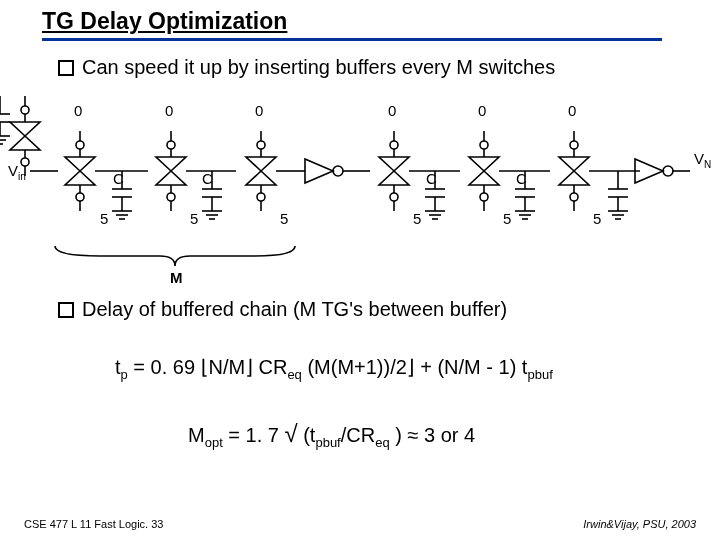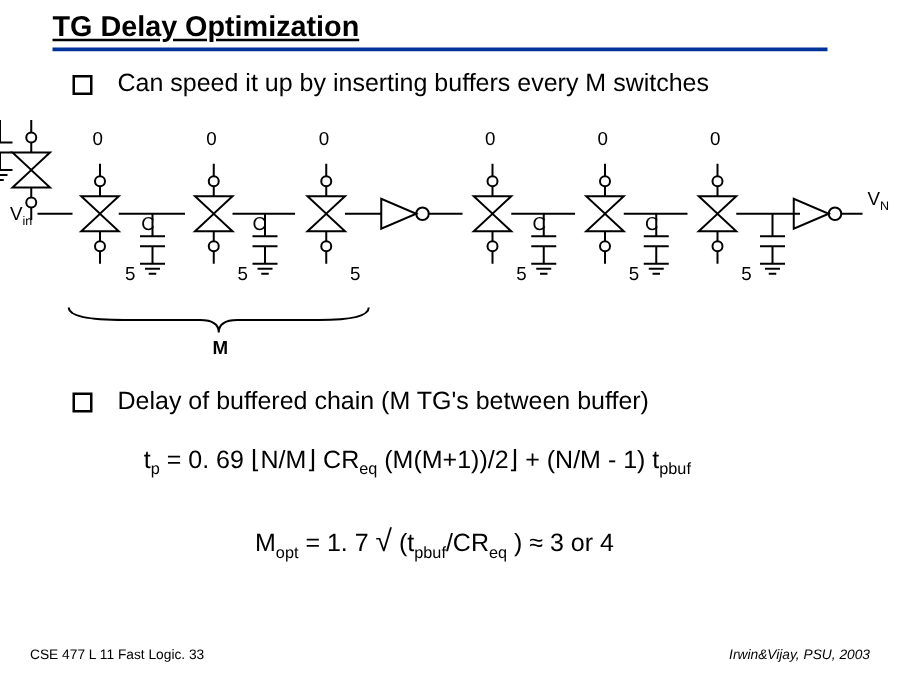--- a/index.html
+++ b/index.html
@@ -27,21 +27,21 @@
     left: 42px;
     top: 38px;
     width: 620px;
     border-top: 3px solid #003399;
   }
   .bullet-row {
     position: absolute;
     left: 58px;
     display: flex;
     align-items: flex-start;
-    gap: 20px;
+    gap: 8px;
   }
   .square {
     width: 12px;
     height: 12px;
     border: 2px solid #000;
     flex: 0 0 auto;
     margin-top: 4px;
   }
   .bullet-text {
     font-size: 20px;
@@ -164,27 +164,27 @@
   <polygon points="635,63 635,87 663,75"></polygon>
   <circle cx="668" cy="75" r="5"></circle>
   <line x1="673" y1="75" x2="690" y2="75"></line>
 
   <text x="694" y="68"><tspan>V</tspan><tspan dy="4" font-size="10">N</tspan></text>
 
   <path d="M55 150 Q55 160 100 160 L160 160 Q175 160 175 170 Q175 160 190 160 L255 160 Q295 160 295 150"></path>
   <text x="170" y="187" font-weight="bold">M</text>
 </svg>
 
-<div class="bullet-row" style="top:310px">
+<div class="bullet-row" style="top:298px">
   <div class="square"></div>
   <div class="bullet-text">Delay of buffered chain (M TG's between buffer)</div>
 </div>
 
 <div class="eq" style="left:115px; top:355px;text-align:right;">
   <span>t</span><sub>p</sub><span> = 0. 69 </span><span>⌊</span><span>N/M</span><span>⌋ </span><span>CR</span><sub>eq</sub><span> (M(M+1))/2</span><span>⌋ </span><span> + (N/M - 1) t</span><sub>pbuf</sub>
 </div>
 
-<div class="eq" style="left:204px; top:420px;">
+<div class="eq" style="left:188px; top:420px;">
   <span>M</span><sub>opt</sub><span> = 1. 7 </span><span style="font-size:24px">√</span><span> (t</span><sub>pbuf</sub><span>/CR</span><sub>eq</sub><span> ) </span><span>≈</span><span> 3 or 4</span>
 </div>
 
 <div class="foot-l">CSE 477 L 11 Fast Logic. 33</div>
 <div class="foot-r">Irwin&amp;Vijay, PSU, 2003</div>
 
 </body></html>

